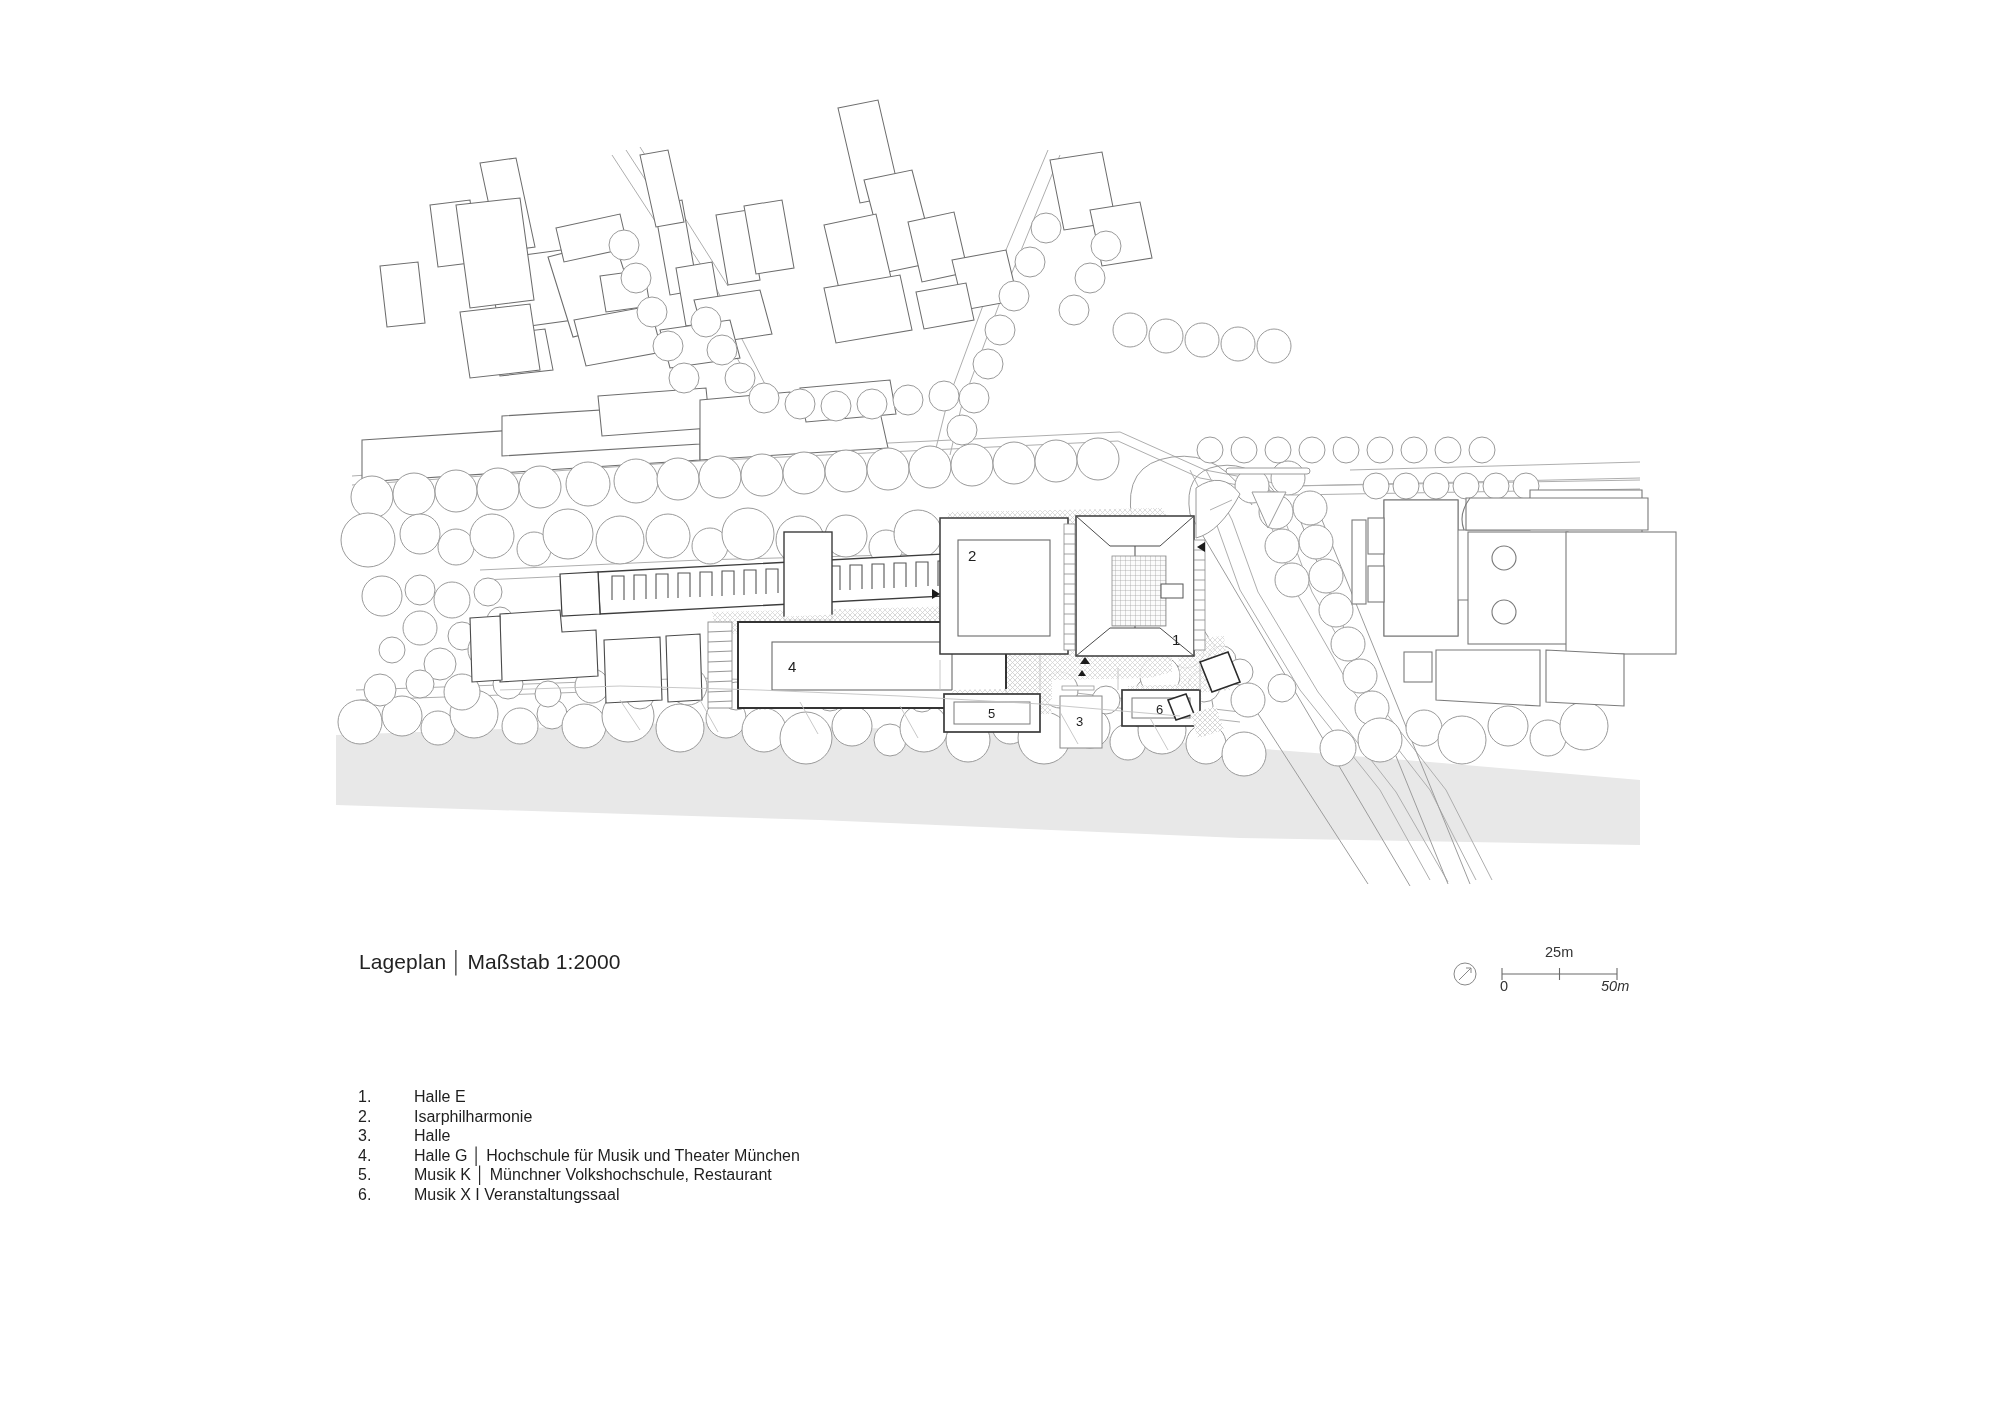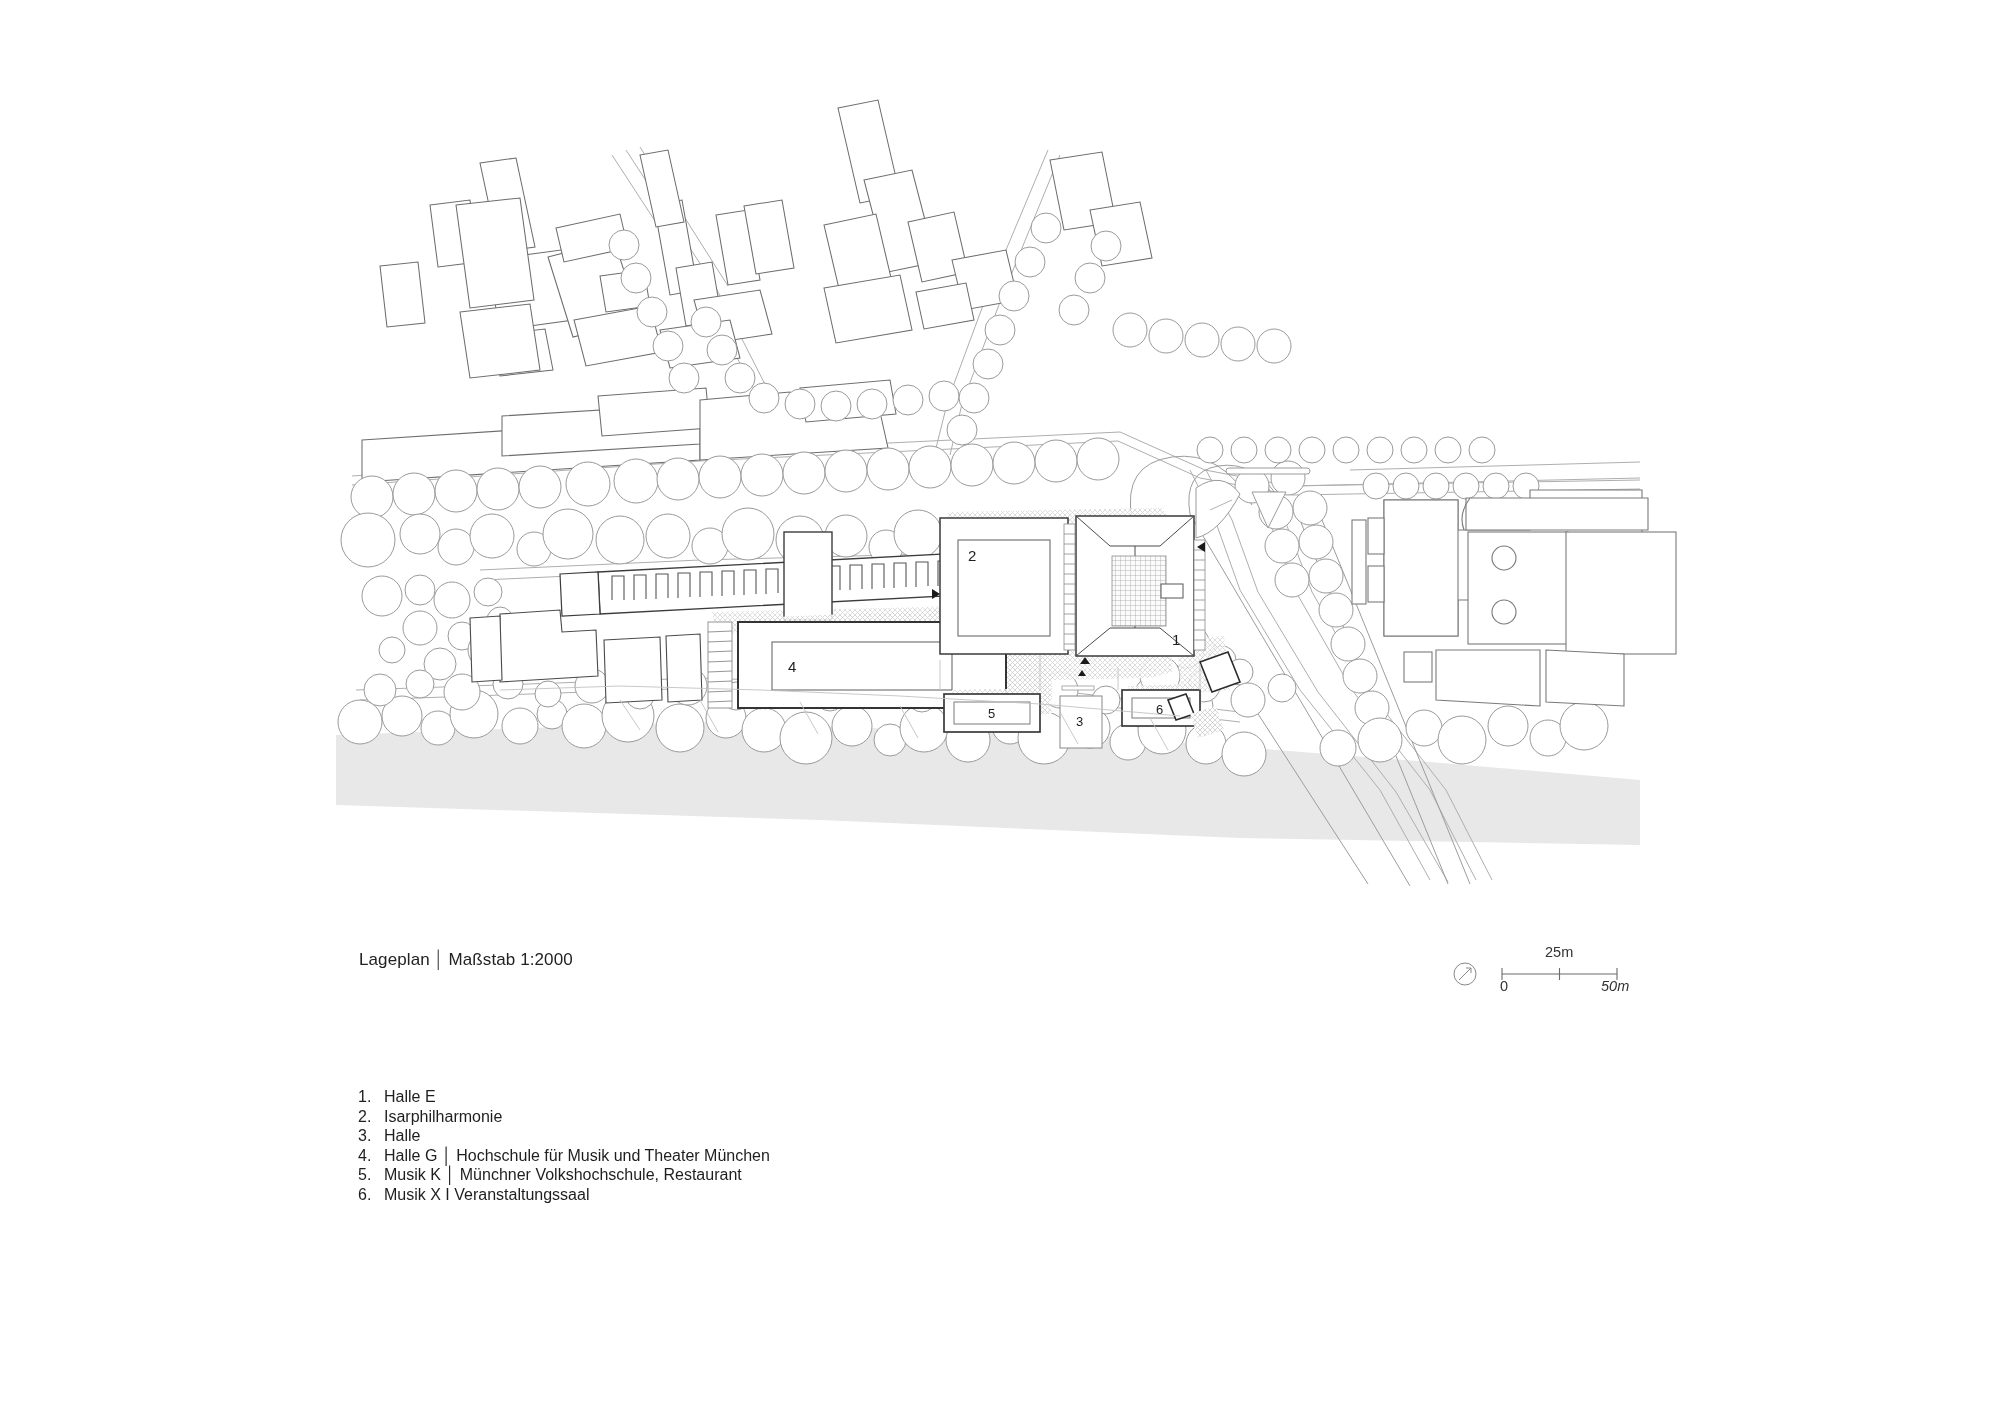--- a/index.html
+++ b/index.html
@@ -11,39 +11,39 @@
     -webkit-font-smoothing:antialiased;
   }
   #sheet{position:absolute;inset:0;background:#ffffff;}
 
   
   #plan-svg{position:absolute;left:0;top:0;width:2000px;height:920px;display:block;}
 
   
   .caption{
     position:absolute;left:359px;top:950px;
-    font-size:17px;letter-spacing:.1px;color:#222;white-space:nowrap;text-align:center;
+    font-size:21px;letter-spacing:.1px;color:#222;white-space:nowrap;text-align:center;
   }
   .caption .sep{padding:0 4px;color:#555;}
 
   
   #scalebar{position:absolute;left:1452px;top:952px;width:190px;height:58px;}
   #scalebar svg{display:block;}
   .sb-label{
     position:absolute;font-size:14.5px;color:#333;white-space:nowrap;
   }
   .sb-l0{left:1500px;top:978px;}
   .sb-l25{left:1545px;top:944px;}
   .sb-l50{left:1601px;top:978px;font-style:italic;}
 
   
   #legend{position:absolute;left:358px;top:1087px;width:700px;}
   .legend-row{display:flex;align-items:baseline;font-size:16px;line-height:19.6px;color:#1e1e1e;}
   .legend-num{width:26px;flex:0 0 26px;}
-  .legend-txt{white-space:nowrap;}
+  .legend-txt{white-space:nowrap;margin-left:30px;}
 </style>
 </head>
 <body>
 
 <div id="sheet">
 
   <svg id="plan-svg" viewBox="0 0 2000 920">
     <defs>
       <pattern id="hatch45" width="6" height="6" patternUnits="userSpaceOnUse" patternTransform="rotate(45)">
         <rect width="6" height="6" fill="#ffffff"></rect>

